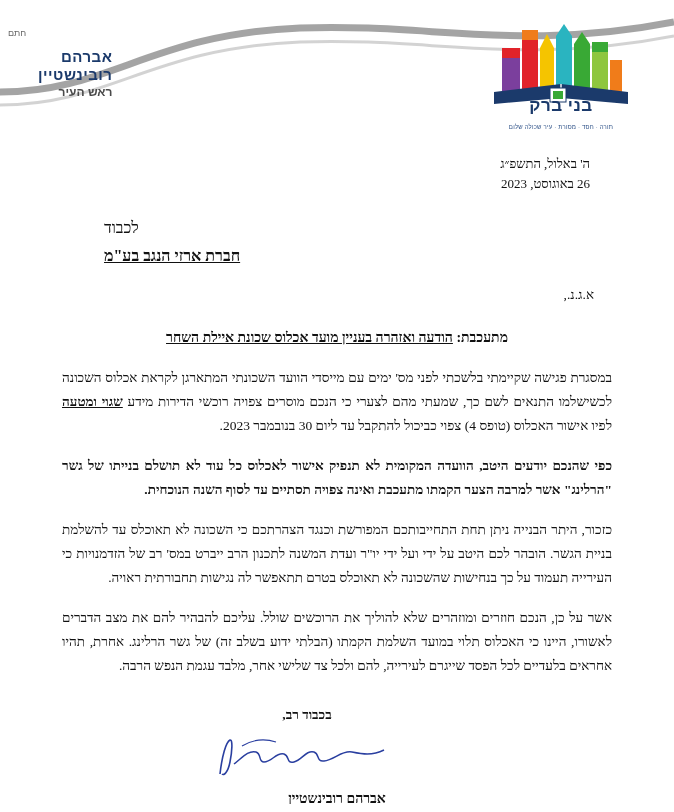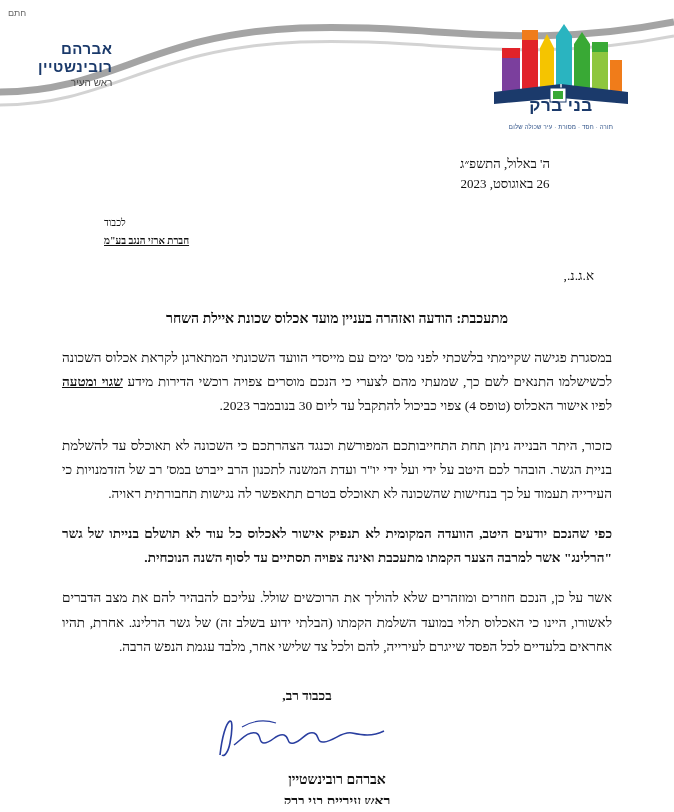--- a/index.html
+++ b/index.html
@@ -41,33 +41,35 @@
     text-align: right;
     direction: rtl;
     line-height: 1.18;
   }
   .letterhead-text .l1 {
     font-family: "Liberation Sans", sans-serif;
     font-size: 15px;
     font-weight: bold;
     color: #1b3a6b;
     letter-spacing: .5px;
+    margin-top: 8px;
   }
   .letterhead-text .l2 {
     font-family: "Liberation Sans", sans-serif;
     font-size: 15px;
     font-weight: bold;
     color: #1b3a6b;
     letter-spacing: .5px;
   }
   .letterhead-text .l3 {
     font-family: "Liberation Sans", sans-serif;
-    font-size: 10px;
+    font-size: 12px;
     color: #4a4a4a;
     margin-top: 2px;
+    font-weight: bold;
   }
 
   
   .logo {
     position: absolute;
     top: 18px;
     right: 38px;
     width: 150px;
     height: 118px;
   }
@@ -89,21 +91,21 @@
     right: 0;
     width: 150px;
     text-align: center;
     font-family: "Liberation Sans", sans-serif;
     font-size: 6px;
     color: #2b4f86;
     letter-spacing: .2px;
   }
   .corner-mark {
     position: absolute;
-    top: 8px;
+    top: 28px;
     left: 8px;
     font-family: "Liberation Sans", sans-serif;
     font-size: 9px;
     color: #666;
   }
 
   
   .content {
     position: relative;
     padding: 0 62px 0 62px;
@@ -111,28 +113,28 @@
     text-align: right;
     font-size: 13.5px;
     line-height: 1.65;
   }
   .date-block {
     margin-top: 22px;
     margin-right: 22px;
     font-size: 13px;
     line-height: 1.5;
     direction: rtl;
-    text-align: center;
+    text-align: right;
     width: 170px;
   }
   .to-block {
     margin-top: 22px;
     text-align: left;
     direction: rtl;
-    font-size: 10px;
+    font-size: 16px;
     line-height: 1.6;
     padding-left: 42px;
   }
   .to-block .to-label { }
   .to-block .to-company {
     font-weight: bold;
     text-decoration: underline;
     margin-top: 2px;
   }
   .greeting {
@@ -143,20 +145,21 @@
   .subject-row {
     margin-top: 20px;
     text-align: center;
     font-size: 14px;
   }
   .subject-row .subject-label {
     font-weight: bold;
   }
   .subject-row .subject-text {
     font-weight: bold;
+    text-decoration: underline;
   }
   p.para {
     margin: 16px 0 0 0;
     text-align: justify;
     text-justify: inter-word;
     font-size: 13.5px;
     line-height: 1.78;
   }
   p.para.bold {
     font-weight: bold;
@@ -264,22 +267,22 @@
 
     <div class="greeting">א.ג.נ.,</div>
 
     <div class="subject-row">
       <span class="subject-label">מתעכבת:</span>
       <span class="subject-text">הודעה ואזהרה בעניין מועד אכלוס שכונת איילת השחר</span>
     </div>
 
     <div id="paragraphs">
         <p class="para"><span>במסגרת פגישה שקיימתי בלשכתי לפני מס' ימים עם מייסדי הוועד השכונתי המתארגן לקראת אכלוס השכונה לכשישלמו התנאים לשם כך, שמעתי מהם לצערי כי הנכם מוסרים צפויה רוכשי הדירות מידע </span><span class="b u">שגוי ומטעה</span><span> לפיו אישור האכלוס (טופס 4) צפוי כביכול להתקבל עד ליום 30 בנובמבר 2023.</span></p>
+        <p class="para bold"><span>כפי שהנכם יודעים היטב, הוועדה המקומית לא תנפיק אישור לאכלוס כל עוד לא תושלם בנייתו של גשר "הרלינג" אשר למרבה הצער הקמתו מתעכבת ואינה צפויה תסתיים עד לסוף השנה הנוכחית.</span></p>
         <p class="para"><span>כזכור, היתר הבנייה ניתן תחת התחייבותכם המפורשת וכנגד הצהרתכם כי השכונה לא תאוכלס עד להשלמת בניית הגשר. הובהר לכם היטב על ידי ועל ידי יו"ר ועדת המשנה לתכנון הרב ייברט במס' רב של הזדמנויות כי העירייה תעמוד על כך בנחישות שהשכונה לא תאוכלס בטרם תתאפשר לה נגישות תחבורתית ראויה.</span></p>
-        <p class="para bold"><span>כפי שהנכם יודעים היטב, הוועדה המקומית לא תנפיק אישור לאכלוס כל עוד לא תושלם בנייתו של גשר "הרלינג" אשר למרבה הצער הקמתו מתעכבת ואינה צפויה תסתיים עד לסוף השנה הנוכחית.</span></p>
         <p class="para"><span>אשר על כן, הנכם חוזרים ומוזהרים שלא להוליך את הרוכשים שולל. עליכם להבהיר להם את מצב הדברים לאשורו, היינו כי האכלוס תלוי במועד השלמת הקמתו (הבלתי ידוע בשלב זה) של גשר הרלינג. אחרת, תהיו אחראים בלעדיים לכל הפסד שייגרם לעירייה, להם ולכל צד שלישי אחר, מלבד עגמת הנפש הרבה.</span></p>
       </div>
 
     <div class="sign-regards">בכבוד רב,</div>
 
     <div class="sign-wrap">
       <svg class="signature-svg" width="190" height="50" viewBox="0 0 190 50">
         <path d="M8,44 C10,26 14,12 18,10 C21,9 20,22 18,32 C16,42 12,46 10,44" stroke="#2a3fa0" stroke-width="1.6" fill="none"></path>
         <path d="M22,34 C30,28 36,20 44,22 C50,24 46,32 52,32 C60,32 64,22 72,24
                  C78,26 74,34 82,32 C90,30 94,20 102,22 C108,24 104,32 112,31

